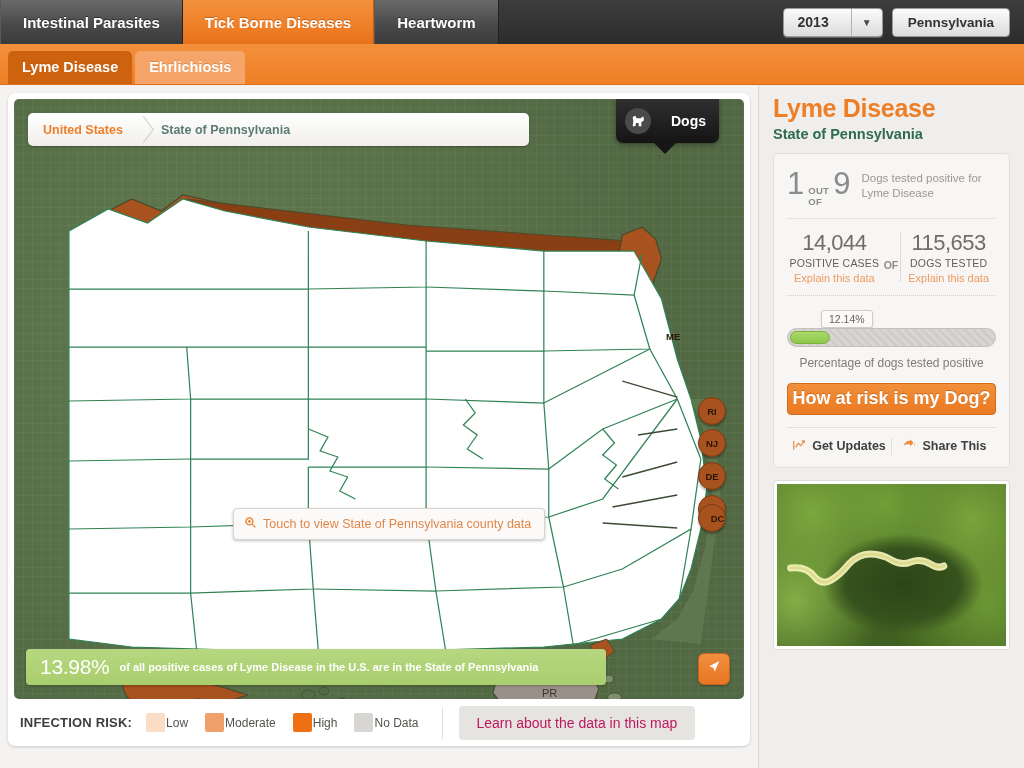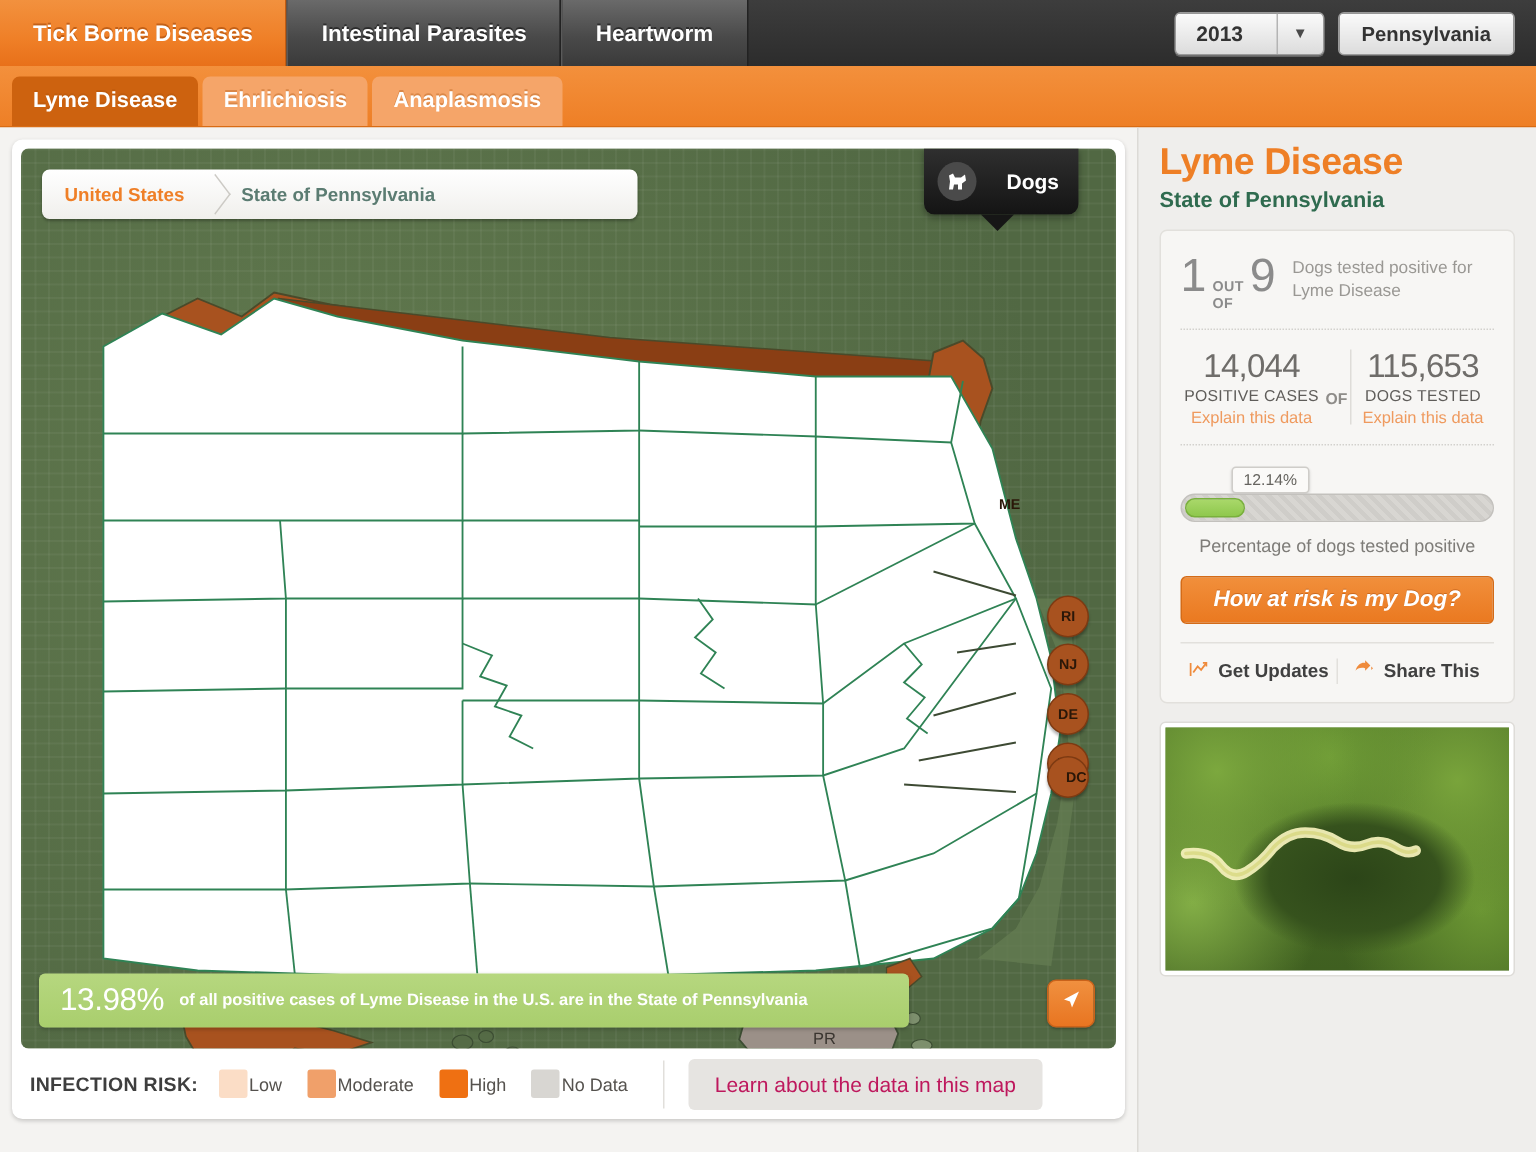--- a/index.html
+++ b/index.html
@@ -105,21 +105,21 @@
     background-image:
       linear-gradient(rgba(255,255,255,.045) 1px, transparent 1px),
       linear-gradient(90deg, rgba(255,255,255,.045) 1px, transparent 1px),
       radial-gradient(circle at 30% 40%, #627a4f 0%, #516843 75%);
     background-size: 9px 9px, 9px 9px, 100% 100%;
   }
 
   
   .breadcrumb {
     position: absolute; left: 14px; top: 14px;
-    width: 397px; height: 33px;
+    width: 501px; height: 33px;
     background: linear-gradient(#ffffff, #f0efec);
     border-radius: 5px;
     box-shadow: 0 1px 2px rgba(0,0,0,.3);
     display: flex; align-items: center;
     font-size: 12.5px; font-weight: bold;
   }
   .bc-home { color: #ef7f27; padding-left: 15px; cursor: pointer; }
   .bc-sep {
     width: 30px; height: 33px; position: relative; margin-left: 8px;
   }
@@ -291,24 +291,23 @@
   .sl-cap {
     text-align: center; font-size: 12px; color: #7e7c78; margin-top: 9px;
   }
   .cta {
     margin-top: 13px;
     background: linear-gradient(#f18f3b, #ea7920);
     border: 1px solid #d46b17;
     border-radius: 4px;
     height: 32px;
     display: flex; align-items: center; justify-content: center;
-    font-size: 15px; font-weight: bold; color: #fff;
+    font-size: 18px; font-weight: bold; color: #fff;
     text-shadow: 0 -1px 0 rgba(150,60,0,.4);
     cursor: pointer;
-    font-style: italic;
   }
   .actions {
     margin-top: 12px; display: flex;
     border-top: 1px solid #e2e0dc; padding-top: 10px;
   }
   .act {
     flex: 1; display: flex; align-items: center; justify-content: center;
     gap: 6px; font-size: 12.5px; font-weight: bold; color: #404040;
     cursor: pointer;
   }
@@ -328,43 +327,42 @@
       radial-gradient(circle at 8% 72%, #83ae46 0%, rgba(131,174,70,0) 36%),
       radial-gradient(circle at 92% 75%, #6b9633 0%, rgba(107,150,51,0) 40%),
       linear-gradient(#4e7328, #3f5f20);
     position: relative;
   }
 </style>
 </head>
 <body>
 
 <div class="topbar">
+  <div class="maintab">
+    <span>Intestinal Parasites</span>
+  </div>
   <div class="maintab active">
     <span>Tick Borne Diseases</span>
-  </div>
-  <div class="maintab">
-    <span>Intestinal Parasites</span>
   </div>
   <div class="maintab">
     <span>Heartworm</span>
   </div>
   <div class="topbar-spacer"></div>
   <div class="topbar-right">
     <div class="yearsel">
       <div class="yr">2013</div>
       <div class="arrow">▼</div>
     </div>
     <div class="notif">Pennsylvania</div>
   </div>
 </div>
 
 <div class="subbar">
   <div class="subtab active">Lyme Disease</div>
   <div class="subtab">Ehrlichiosis</div>
-  <div class="subtab">Anaplasmosis</div>
 </div>
 
 <div class="page">
 
   <div class="leftcol">
     <div class="mapcard">
 
       <div class="maparea">
 
         <svg class="mapsvg" viewBox="0 0 744 600" preserveAspectRatio="none">
@@ -484,20 +482,30 @@
 
         <div class="dogstab">
           <span class="dog-ic">
             <svg width="16" height="16" viewBox="0 0 24 24" fill="#ffffff">
               <path d="M4 6 L8 4 L10 8 L16 8 L20 5 L21 11 L17 14 L17 20 L13 20 L13 15 L9 15 L8 20 L4 20 L5 12 Z"></path>
             </svg>
           </span>
           <span class="lbl">Dogs</span>
         </div>
 
+        <div class="maptip">
+          <span class="mag">
+            <svg width="13" height="13" viewBox="0 0 24 24" fill="none" stroke="#ef7f27" stroke-width="2.4">
+              <circle cx="10" cy="10" r="6.5"></circle>
+                <path d="M15 15 L21 21"></path>
+                <path d="M7 10 h6 M10 7 v6"></path>
+            </svg>
+          </span>
+          <span>Touch to view State of Pennsylvania county data</span>
+        </div>
 
         <div class="greenbar">
           <span class="big">13.98%</span>
           <span class="small">of all positive cases of Lyme Disease in the U.S. are in the State of Pennsylvania</span>
         </div>
 
         <div class="navbtn">
           <span>
             <svg width="16" height="16" viewBox="0 0 24 24" fill="#ffffff">
               <path d="M20 3 L5 11 L11 13 L13 19 Z"></path>

